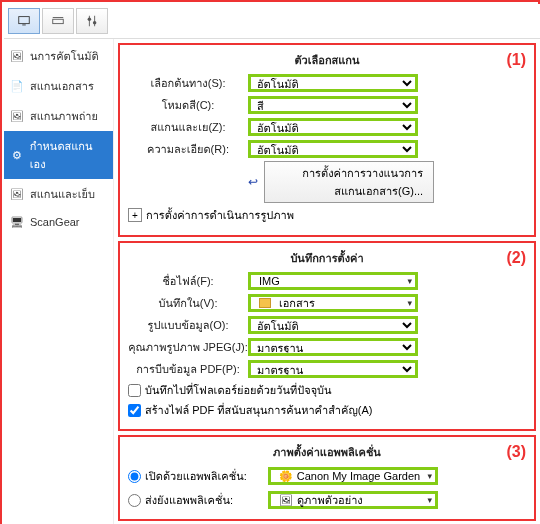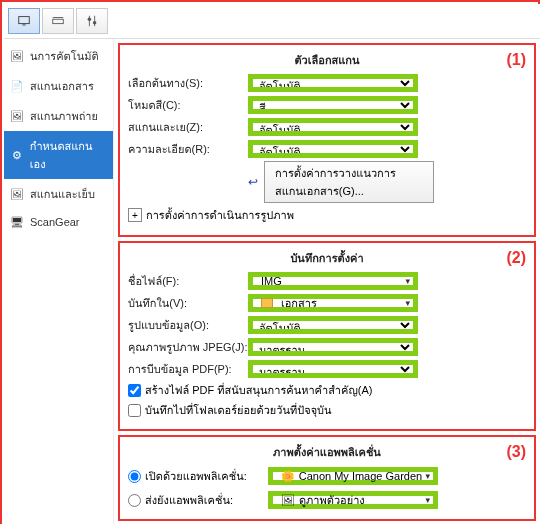--- a/index.html
+++ b/index.html
@@ -13,27 +13,27 @@
 .tool-btn.active { background: linear-gradient(#e8f0fb,#cfe2f8); border-color:#7aa7d8; }
 .sidebar { width: 110px; border-right: 1px solid #eee; padding-top: 2px; }
 .side-item { display:flex; align-items:center; gap:6px; padding:6px 6px; cursor:pointer; color:#333; }
 .side-item.active { background:#2a7ad0; color:#fff; }
 .side-icon { width:14px; height:14px; display:inline-flex; align-items:center; justify-content:center; }
 .main { flex:1; padding: 4px 4px 4px 4px; }
 .section { border:2px solid #e33; position:relative; padding:6px 8px 8px 8px; margin-bottom:4px; }
 .section-num { position:absolute; right:8px; top:6px; color:#e33; font-size:16px; font-weight:bold; }
 .sec-title { font-weight:bold; margin-bottom:4px; font-size:11px; color:#222;text-align:center; }
 .row { display:flex; align-items:center; margin:2px 0; min-height:20px; }
-.lbl { width:120px; color:#222; }
+.lbl { width:120px; color:#222;text-align:center; }
 .field { flex:1; }
-select, input[type=text], .combo { width:170px; height:18px; border:5px solid #84cc16; font-size:11px; background:#fff; padding:0 2px; }
+select, input[type=text], .combo { width:170px; height:18px; border:3px solid #84cc16; font-size:11px; background:#fff; padding:0 2px; }
 .combo { display:flex; align-items:center; gap:4px; padding-left:8px; position:relative; }
 .combo::after { content:"▾"; position:absolute; right:3px; font-size:9px; color:#333; }
 .btn { border:1px solid #999; background:linear-gradient(#fdfdfd,#eee); padding:2px 10px; cursor:pointer; font-size:11px; }
-.wide-btn { width:170px; text-align:left; }
+.wide-btn { width:170px; text-align:right; }
 .link-icon { color:#24a; font-size:12px; margin-right:6px; }
 .plusbox { width:14px; height:14px; border:1px solid #888; display:inline-flex; align-items:center; justify-content:center; margin-right:4px; font-size:10px; background:#fff; }
 .checkbox-row, .radio-row { display:flex; align-items:center; gap:4px; margin:2px 0; }
 input[type=checkbox], input[type=radio] { margin:0; }
 .radio-grid { display:grid; grid-template-columns:140px 1fr; row-gap:2px; align-items:center; }
 .folder-icon { width:12px;height:10px; background:#f5c24b; border:1px solid #c9972b; display:inline-block; margin-right:4px; }
 .icon-svg { width:14px; height:14px; }
 </style>
 </head>
 <body>
@@ -152,26 +152,26 @@
             </div>
         <div class="row">
               <div class="lbl">คุณภาพรูปภาพ JPEG(J):</div>
               <div class="field"><select><option>มาตรฐาน</option></select></div>
             </div>
         <div class="row">
               <div class="lbl">การบีบข้อมูล PDF(P):</div>
               <div class="field"><select><option>มาตรฐาน</option></select></div>
             </div>
         <div class="checkbox-row">
+              <input type="checkbox" style="">
+              <span>บันทึกไปที่โฟลเดอร์ย่อยด้วยวันที่ปัจจุบัน</span>
+            </div>
+        <div class="checkbox-row">
               <input type="checkbox" checked="" style="">
               <span>สร้างไฟล์ PDF ที่สนับสนุนการค้นหาคำสำคัญ(A)</span>
-            </div>
-        <div class="checkbox-row">
-              <input type="checkbox" style="">
-              <span>บันทึกไปที่โฟลเดอร์ย่อยด้วยวันที่ปัจจุบัน</span>
             </div>
       </div>
 
       <div class="section">
         <div class="section-num">(3)</div>
         <div class="sec-title">ภาพตั้งค่าแอพพลิเคชั่น</div>
         <div class="radio-grid">
           <div class="radio-row">
                 <input type="radio" name="app" checked="" style="">
                 <span>เปิดด้วยแอพพลิเคชั่น:</span>

